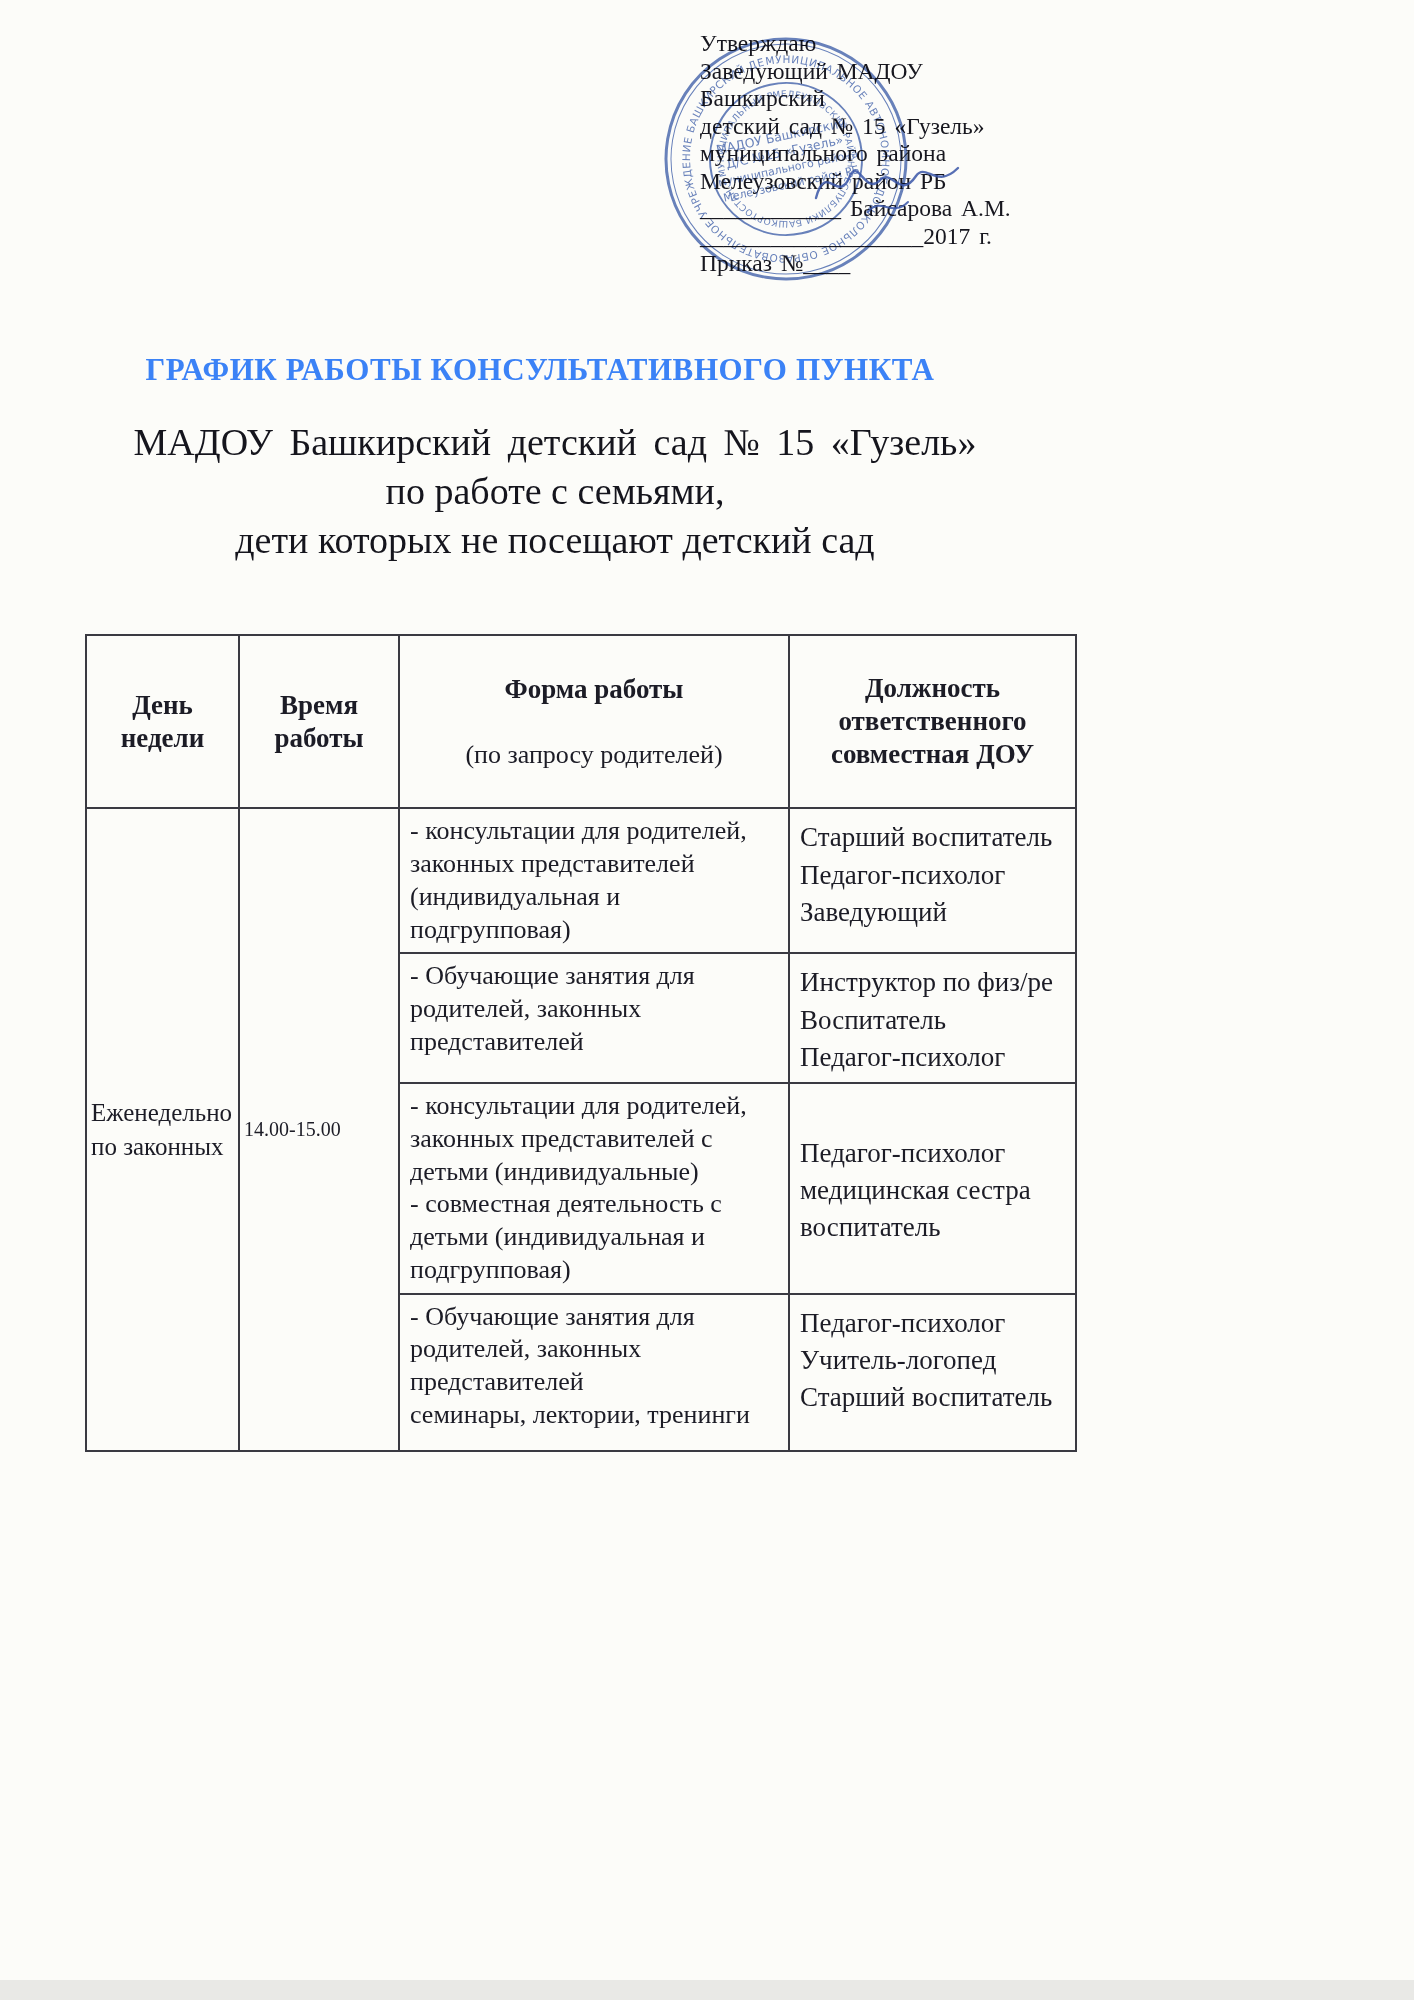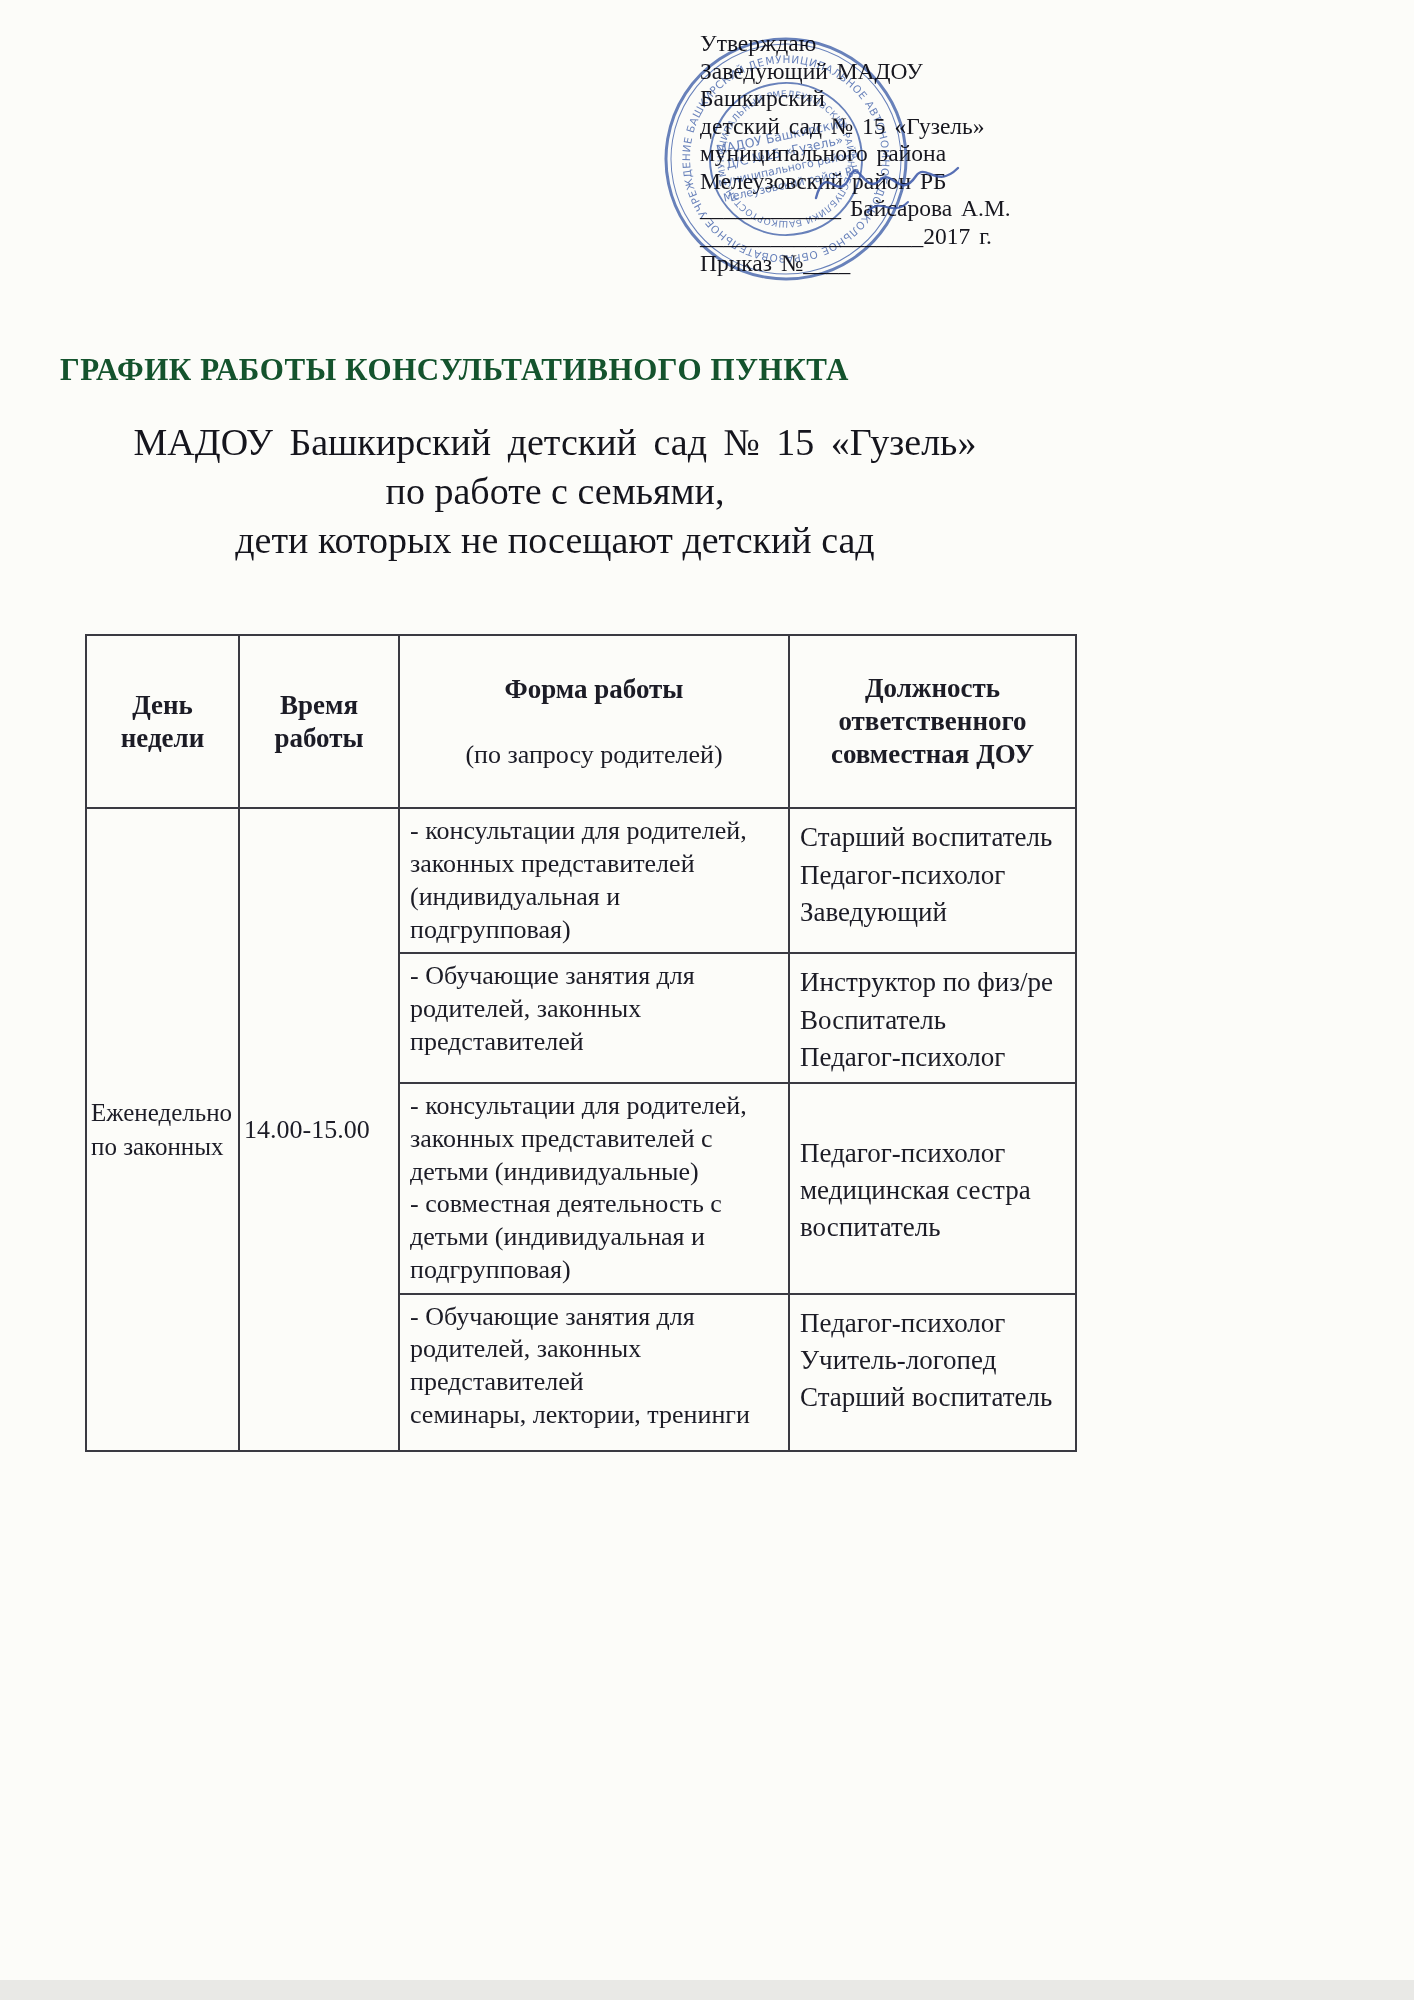--- a/index.html
+++ b/index.html
@@ -51,24 +51,25 @@
     width:160px; height:78px;
     pointer-events:none;
     opacity:.85;
   }
 
   
   .doc-title{
     position:absolute;
     left:60px; top:352px;
     width:960px;
+    text-align:center;
     font-size:31px;
     font-weight:bold;
     letter-spacing:.6px;
-    color:#14532d;
+    color:#3b82f6;
   }
   .doc-subtitle{
     position:absolute;
     left:55px; top:418px;
     width:1000px;
     text-align:center;
     font-size:38px;
     line-height:49px;
     color:#15151d;
   }
@@ -101,21 +102,21 @@
     padding:4px 6px;
   }
   th .sub{font-weight:normal; font-size:26px;}
   td.daycell, td.timecell{
     font-size:25px;
     vertical-align:middle;
     padding:2px 2px 2px 4px;
     white-space:pre-line;
     line-height:1.35;
   }
-  td.timecell{font-size:26px;}
+  td.timecell{font-size:20px;}
   td.formcell{
     font-size:26px;
     vertical-align:top;
     padding:6px 8px 6px 10px;
     white-space:pre-line;
     line-height:1.26;
   }
   td.staffcell{
     font-size:27px;
     vertical-align:top;

